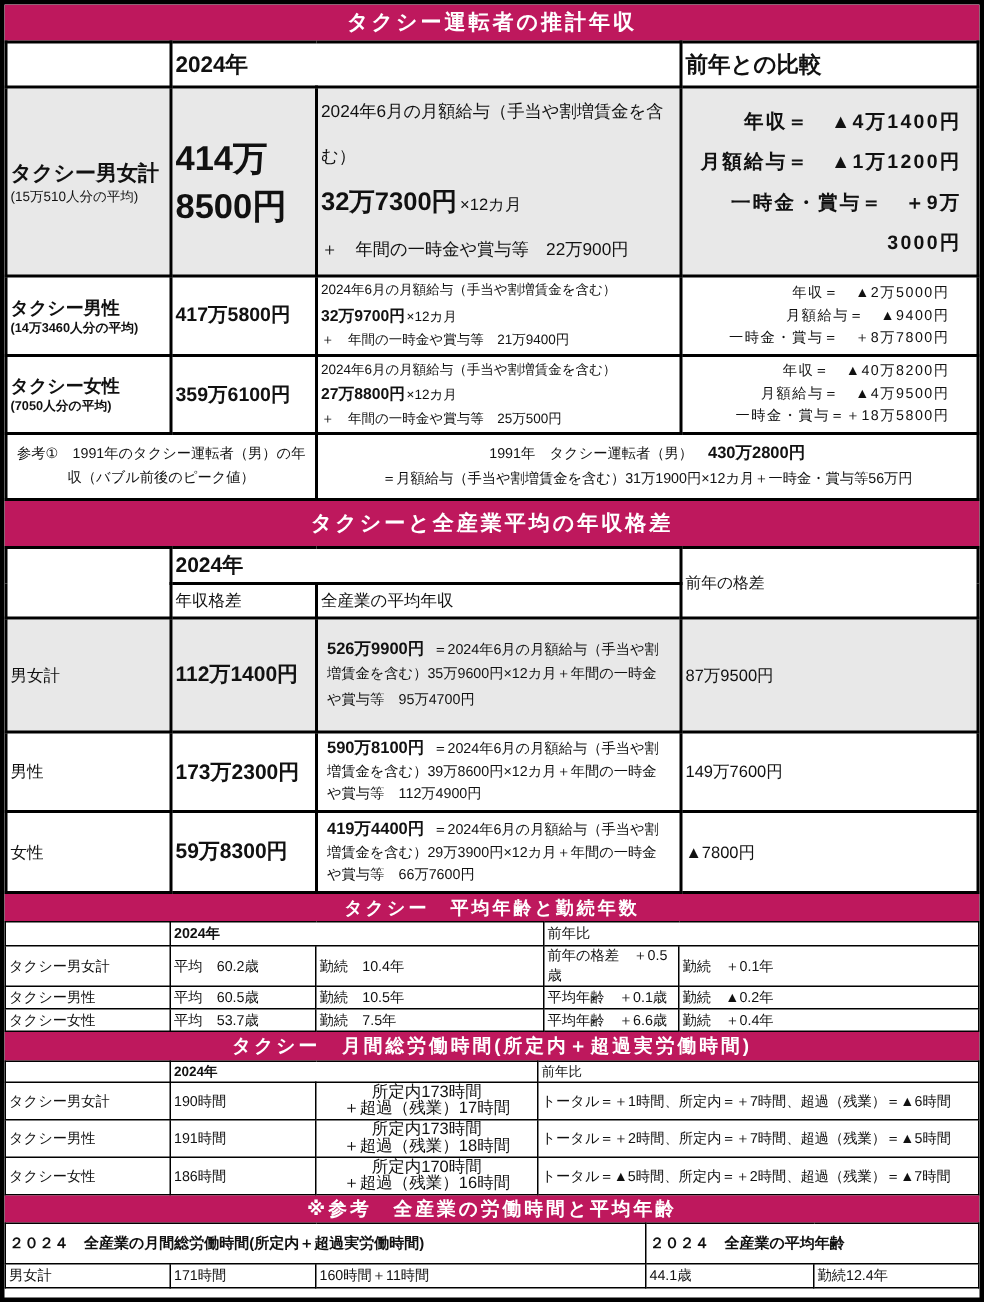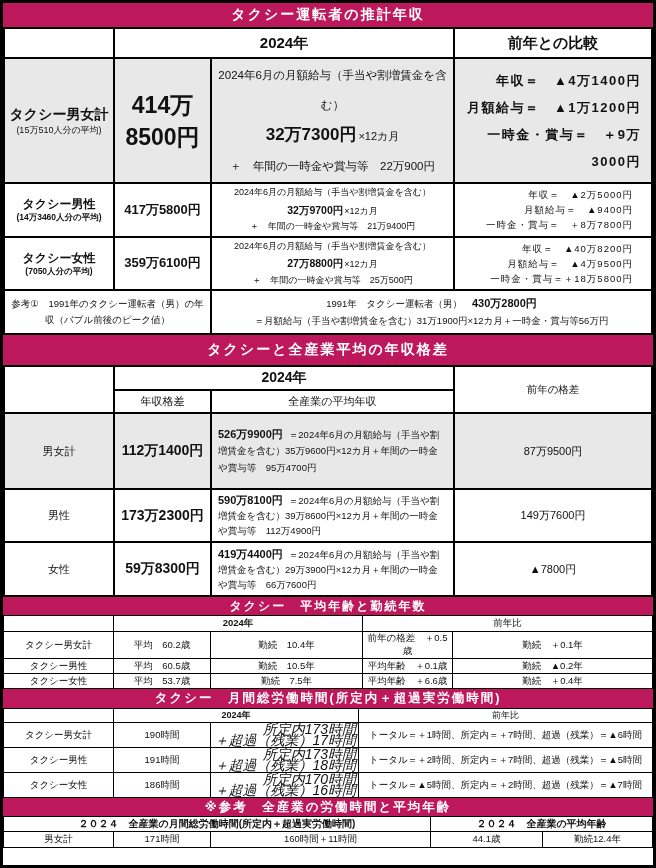--- a/index.html
+++ b/index.html
@@ -11,21 +11,21 @@
   .bar-1 { height:24px; font-size:14px; }
   .bar-2 { height:30px; font-size:14px; }
   .bar-3 { height:18px; font-size:12px; }
   .bar-4 { height:19px; font-size:12.5px; }
   .bar-5 { height:18px; font-size:12.5px; }
 
   table { width:100%; border-collapse:collapse; table-layout:fixed; }
   .t-big  td { border:2px solid #000; padding:1px 2px; vertical-align:middle; overflow:hidden; }
   .t-small td { border:1px solid #000; padding:0 2px; vertical-align:middle; overflow:hidden; }
 
-  .c { text-align:center; }
+  .c { }
   .b { font-weight:bold; }
   .shade td { background:#e8e8e8; }
   .fs9  { font-size:9px; }
   .fs95 { font-size:9.5px; }
   .fs10 { font-size:10px; }
   .fs105{ font-size:10.5px; }
   .fs11 { font-size:11px; }
   .fs13 { font-size:13px; }
   .fs14 { font-size:14px; }
   .fs23 { font-size:23px; }
@@ -55,21 +55,21 @@
   .comp-s div { line-height:15px; }
 
   .ref-label { font-size:9.5px; text-align:center; line-height:16px; padding:2px 6px !important; }
   .ref-body  { text-align:center; font-size:9.5px;margin-top:30px; }
   .ref-body div { line-height:17px; }
   .ref-body .rv { font-weight:bold; font-size:11px; margin-left:10px; }
 
   .allind { text-align:left; padding:3px 6px !important; font-size:9.5px; line-height:16.5px; }
   .allind .av { font-weight:bold; font-size:11px; margin-right:6px;text-align:center; }
 
-  .bd2 { font-size:14px; line-height:11px; text-align:right;font-style:italic; }
+  .bd2 { font-size:11px; line-height:11px; text-align:center; }
 </style>
 </head>
 <body>
 
 <div class="sheet">
 
   <div class="bar bar-1">
     <span>タクシー運転者の推計年収</span>
   </div>
 
@@ -306,21 +306,21 @@
 
   <table class="t-small">
     <colgroup>
         <col style="width:110px">
         <col style="width:97px">
         <col style="width:220px">
         <col style="width:112px">
         <col>
       </colgroup>
     <tbody>
-        <tr style="height:15px">
+        <tr style="height:27px">
       <td colspan="3" class="c b fs10">２０２４　全産業の月間総労働時間(所定内＋超過実労働時間)</td>
       <td colspan="2" class="c b fs10">２０２４　全産業の平均年齢</td>
     </tr>
     <tr style="height:16px">
       <td class="c fs95">男女計</td>
       <td class="c fs95">171時間</td>
       <td class="c fs95">160時間＋11時間</td>
       <td class="c fs95">44.1歳</td>
       <td class="c fs95">勤続12.4年</td>
     </tr>

